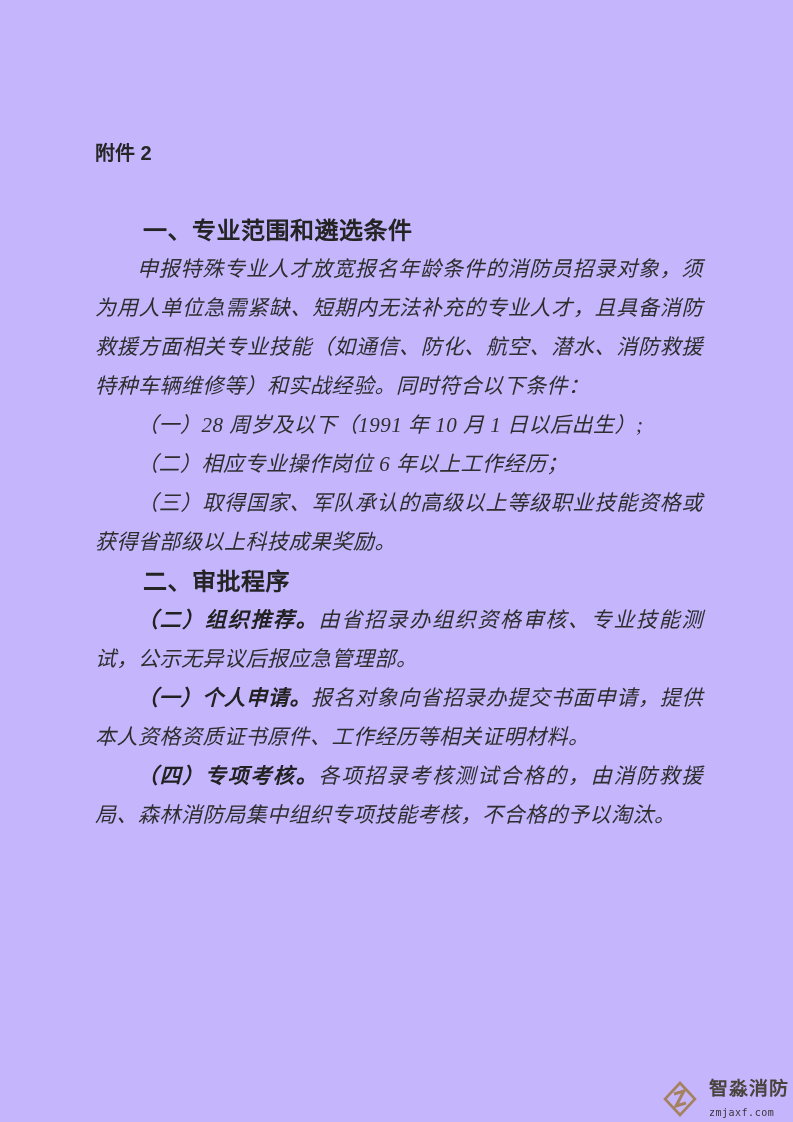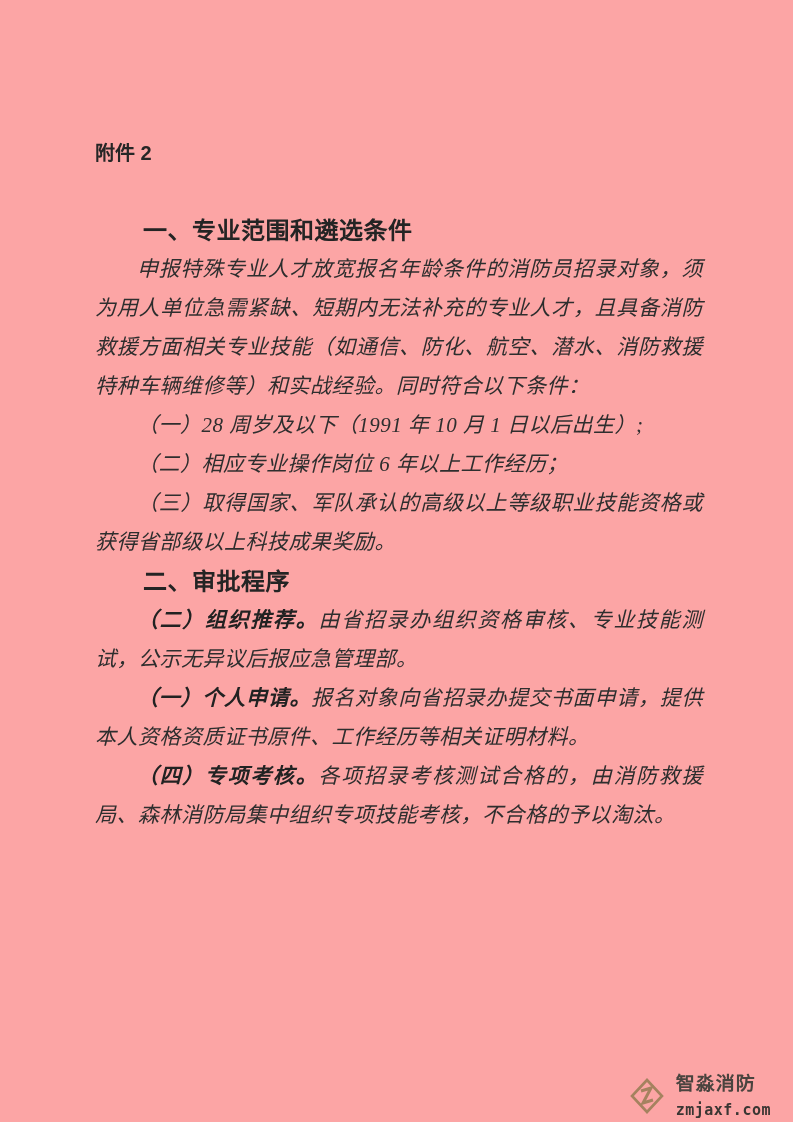--- a/index.html
+++ b/index.html
@@ -5,21 +5,21 @@
   html, body {
     margin: 0;
     padding: 0;
     background: #ffffff;
   }
   .page {
     position: relative;
     width: 793px;
     height: 1122px;
     margin: 0 auto;
-    background: #fca5a5;
+    background: #c4b5fd;
     box-sizing: border-box;
     padding: 140px 90px 0 95px;
     overflow: hidden;
     color: #2e2e2e;
   }
   .attachment-label {
     font-family: "Liberation Sans", sans-serif;
     font-weight: bold;
     font-size: 20px;
     line-height: 26px;
@@ -59,21 +59,21 @@
     margin: 0;
     text-indent: 2em;
     font-style: italic;
   }
   .para .lead {
     font-weight: bold;
     color: #222222;
   }
   .watermark {
     position: absolute;
-    right: 22px;
+    right: 4px;
     bottom: 4px;
     display: flex;
     align-items: center;
     gap: 12px;
   }
   .watermark .logo-mark {
     width: 34px;
     height: 36px;
     flex: 0 0 auto;
   }
@@ -85,22 +85,22 @@
   .wm-brand {
     font-family: "Liberation Sans", sans-serif;
     font-weight: bold;
     font-size: 19px;
     color: #4a443f;
     letter-spacing: 1px;
   }
   .wm-site {
     margin-top: 10px;
     font-family: "DejaVu Sans Mono", monospace;
-    font-weight: bold;
-    font-size: 15px;
+    font-weight: normal;
+    font-size: 10px;
     color: #3a3633;
     letter-spacing: 0.5px;
   }
 </style>
 </head>
 <body>
 
 <div class="page">
 
   <div class="attachment-label">附件 2</div>

